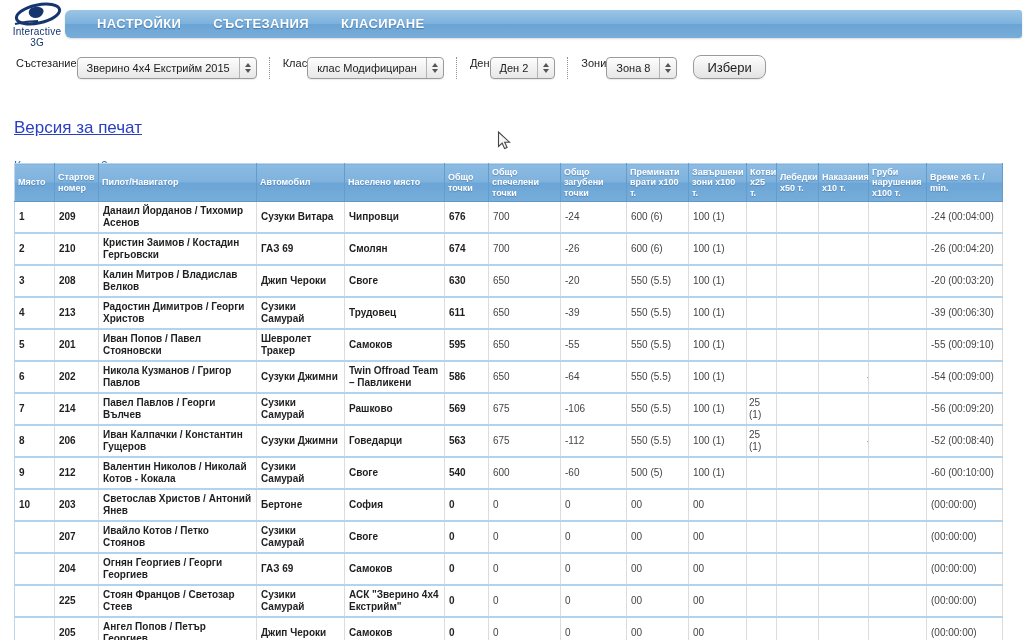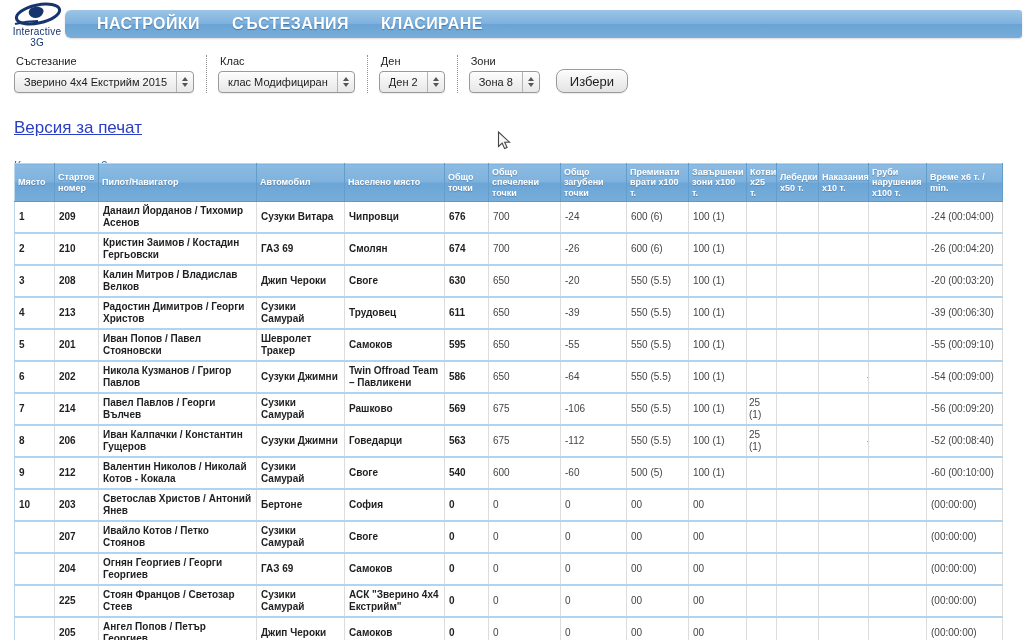--- a/index.html
+++ b/index.html
@@ -17,28 +17,28 @@
 
   
   .nav-bar {
     position:absolute; left:65px; top:10px; right:2px; height:28px;
     background:linear-gradient(#9cc4e6 0%, #7db2dd 48%, #6aa4d5 52%, #79add9 100%);
     border-radius:6px 3px 3px 6px;
     display:flex; align-items:center; padding-left:16px;
     box-shadow:0 1px 2px rgba(0,0,0,.15);
   }
   .nav-tab {
-    padding:0 16px; font-size:16px; font-weight:bold; color:#fff;
+    padding:0 16px; font-size:13px; font-weight:bold; color:#fff;
     letter-spacing:.4px; line-height:28px; cursor:pointer;
     text-shadow:0 1px 1px rgba(20,60,110,.45);
   }
 
   
   .filter-bar { position:absolute; left:14px; top:55px; display:flex; align-items:flex-end; }
-  .filter-group { display:flex; flex-direction:column; padding-right:12px; margin-right:11px;
+  .filter-group { display:flex; flex-direction:row; padding-right:12px; margin-right:11px;
                   border-right:1px dotted #8f8f8f; }
   .filter-group.last { border-right:none; margin-right:4px; }
   .filter-label { font-size:11px; color:#222; margin:0 0 4px 2px; }
   .select {
     display:inline-flex; align-items:stretch; height:22px;
     border:1px solid #9a9a9a; border-radius:4px;
     background:linear-gradient(#fdfdfd,#e7e7e7);
     box-shadow:inset 0 1px 0 #fff, 0 1px 1px rgba(0,0,0,.08);
     cursor:pointer;
   }

